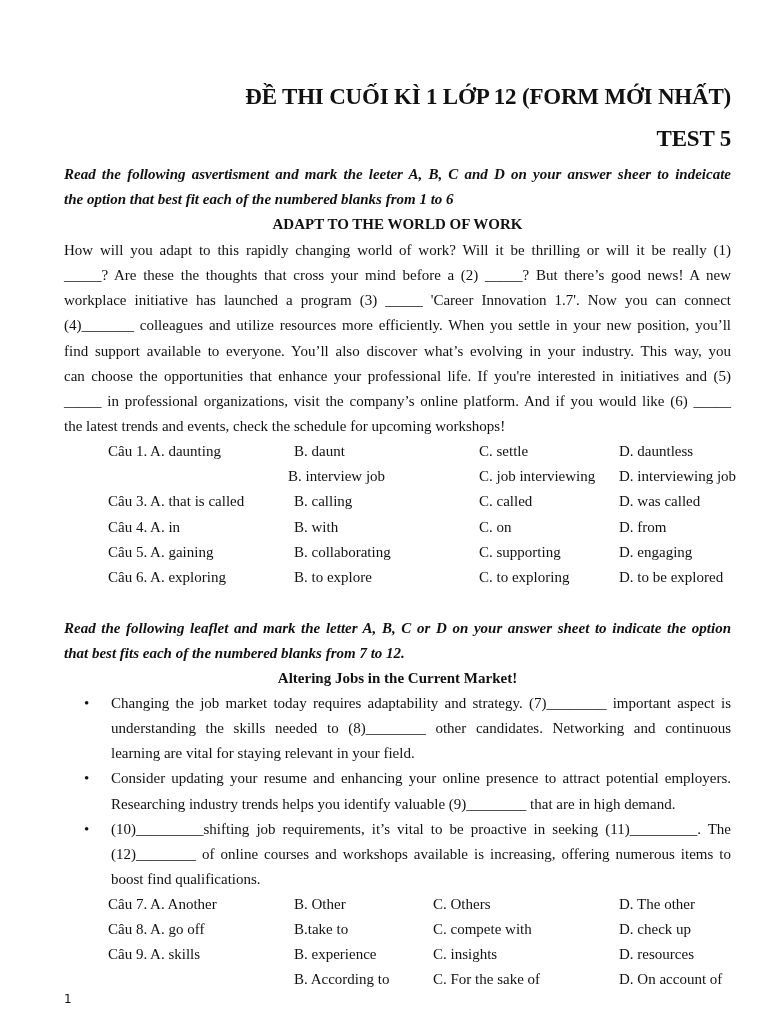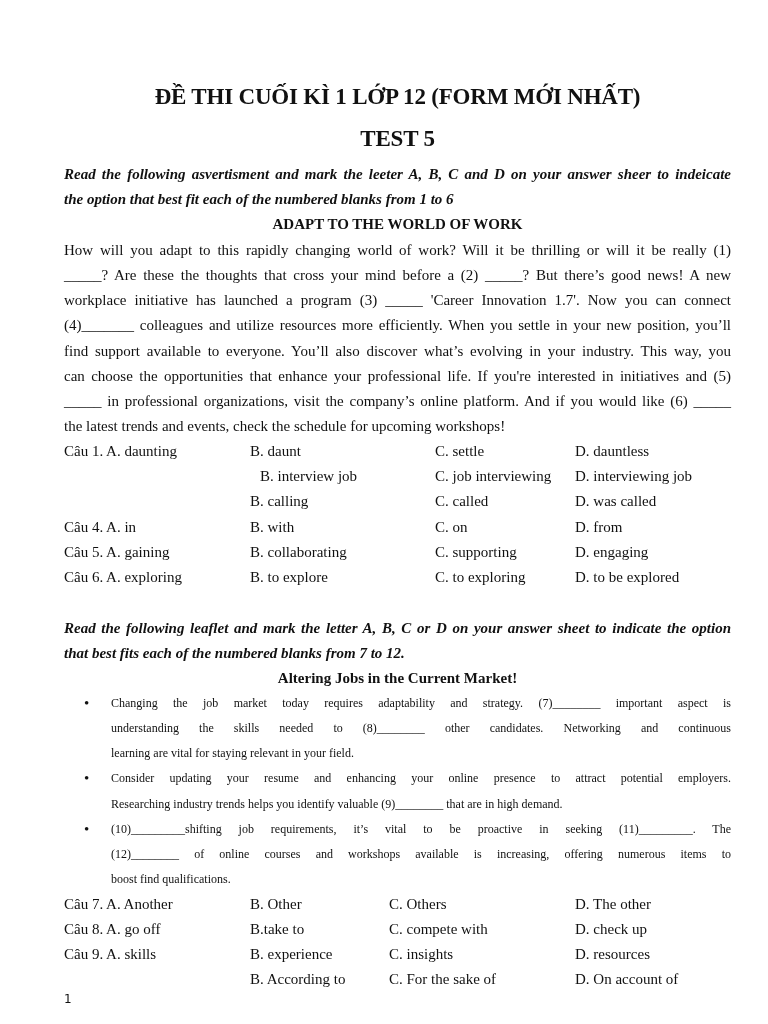--- a/index.html
+++ b/index.html
@@ -1,30 +1,30 @@
 <!DOCTYPE html>
 <html><head>
 <meta charset="utf-8">
 <style>
   html, body { margin: 0; padding: 0; background: #ffffff; }
   body { width: 768px; height: 1024px; position: relative; overflow: hidden;
          font-family: "Liberation Serif", "DejaVu Serif", serif; color: #111; }
   .page { position: absolute; left: 64px; top: 0; width: 667px; }
-  .title { position: absolute; left: 0; width: 667px; text-align: center; font-weight: bold;
+  .title { position: absolute; left: 0; width: 667px; text-align: right; font-weight: bold;
            font-size: 23px; letter-spacing: -0.2px; }
   .t1 { top: 84px; }
   .t2 { top: 126px; }
   .line { position: absolute; left: 0; width: 667px; font-size: 15px; line-height: 25px; white-space: nowrap; }
   .justify { text-align: justify; text-align-last: justify; white-space: normal; }
   .italic-b { font-style: italic; font-weight: bold; }
   .center-b { text-align: center; font-weight: bold; }
   .opt-row { position: absolute; left: 0; width: 680px; height: 25px; font-size: 15px; line-height: 25px; }
-  .opt-row span { position: absolute; top: 0; white-space: nowrap; }
+  .opt-row span { position: absolute; top: 0; white-space: nowrap; margin-left: 44px; }
   .bullet { position: absolute; left: 20px; font-size: 15px; line-height: 25px; }
-  .bline { position: absolute; left: 47px; width: 620px; font-size: 12px; line-height: 25px; white-space: nowrap; }
+  .bline { position: absolute; left: 47px; width: 620px; font-size: 15px; line-height: 25px; white-space: nowrap; }
   .page-num { position: absolute; left: 64px; top: 992px; font-family: "DejaVu Sans", sans-serif; font-size: 12px; }
 </style>
 </head>
 <body>
 
 <div class="page">
   <div class="title t1">ĐỀ THI CUỐI KÌ 1 LỚP 12 (FORM MỚI NHẤT)</div>
   <div class="title t2">TEST 5</div>
 
   <div class="line italic-b justify" style="top:162px">Read the following asvertisment and mark the leeter A, B, C and D on your answer sheer to indeicate</div>
@@ -43,25 +43,26 @@
   </div>
 
   <div>
     <div class="opt-row" style="top:439px">
       <span style="left:0">Câu 1. A. daunting</span>
       <span style="left:186px">B. daunt</span>
       <span style="left:371px">C. settle</span>
       <span style="left:511px">D. dauntless</span>
     </div>
     <div class="opt-row" style="top:464px">
-      <span style="left:196px">B. interview job</span>
+      <span style="left:180px">B. interview job</span>
       <span style="left:371px">C. job interviewing</span>
       <span style="left:511px">D. interviewing job</span>
     </div>
     <div class="opt-row" style="top:489px">
+      <span style="left:0">Câu 3. A. that is called</span>
       <span style="left:186px">B. calling</span>
       <span style="left:371px">C. called</span>
       <span style="left:511px">D. was called</span>
     </div>
     <div class="opt-row" style="top:515px">
       <span style="left:0">Câu 4. A. in</span>
       <span style="left:186px">B. with</span>
       <span style="left:371px">C. on</span>
       <span style="left:511px">D. from</span>
     </div>

